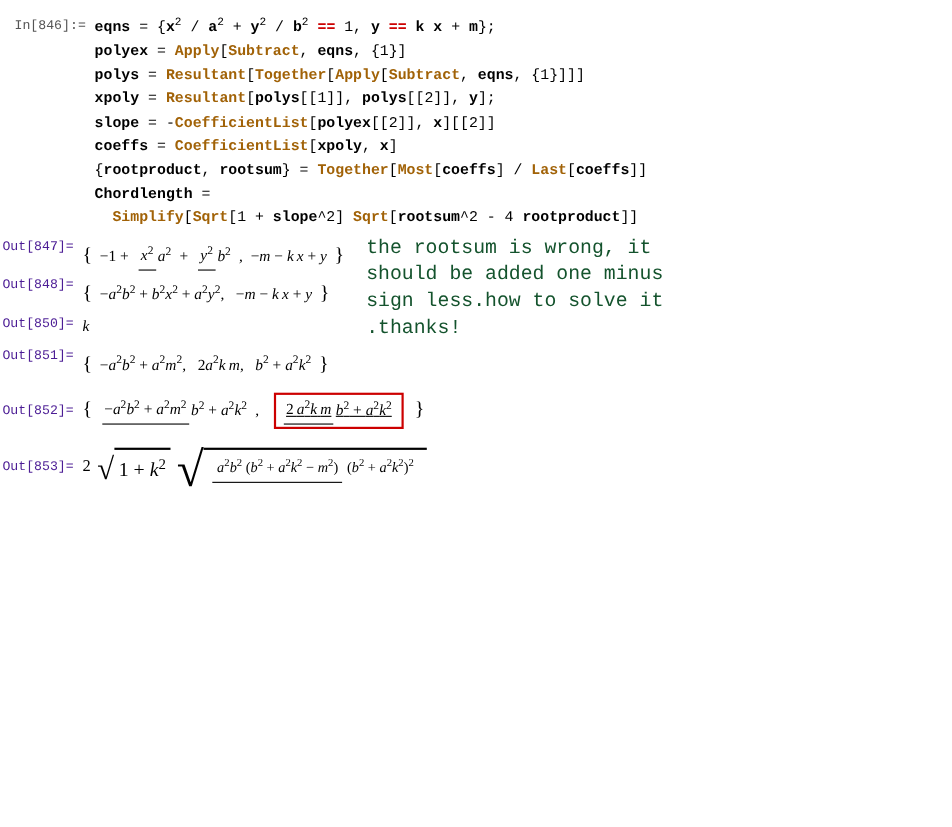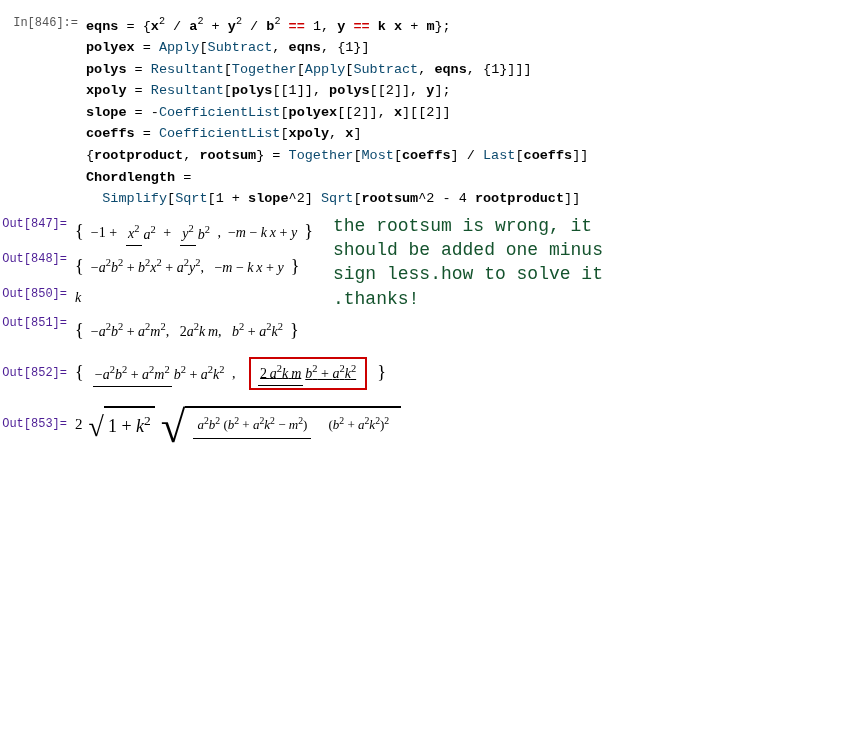--- a/index.html
+++ b/index.html
@@ -46,21 +46,21 @@
       white-space: nowrap;
       font-family: 'Courier New', monospace;
     }
     .cell-content {
       flex: 1;
       color: #000;
       font-family: 'Courier New', monospace;
       font-size: 13.5px;
       line-height: 1.55;
     }
-    .fn-blue { color: #0c4a6e; font-weight: normal; margin-top: 39px; }
+    .fn-blue { color: #a16207; font-weight: bold; margin-top: 39px; }
 
     
     .cell-out {
       display: flex;
       flex-direction: row;
       align-items: flex-start;
       padding: 3px 0;
     }
 
     .out-content {
@@ -278,21 +278,21 @@
           </span>
         </span>
 
         <span class="large-sqrt">
           <span style="font-size:3.2em; line-height:0.8; position:relative; top:4px;">√</span>
           <span style="border-top: 2px solid #000; padding: 3px 6px; display:inline-flex; align-items:center;font-family:Liberation Serif, serif;">
             <span class="frac" style="font-size:13px;">
               <span class="num" style="padding:2px 4px;">
                 <i>a</i><span class="sup">2</span><i>b</i><span class="sup">2</span>&nbsp;(<i>b</i><span class="sup">2</span> + <i>a</i><span class="sup">2</span><i>k</i><span class="sup">2</span> − <i>m</i><span class="sup">2</span>)
               </span>
-              <span class="den" style="padding:2px 4px;margin-left:13px;">
+              <span class="den" style="padding:2px 4px;">
                 (<i>b</i><span class="sup">2</span> + <i>a</i><span class="sup">2</span><i>k</i><span class="sup">2</span>)<span class="sup">2</span>
               </span>
             </span>
           </span>
         </span>
       </span>
     </div>
   </div>
 
 </div>

